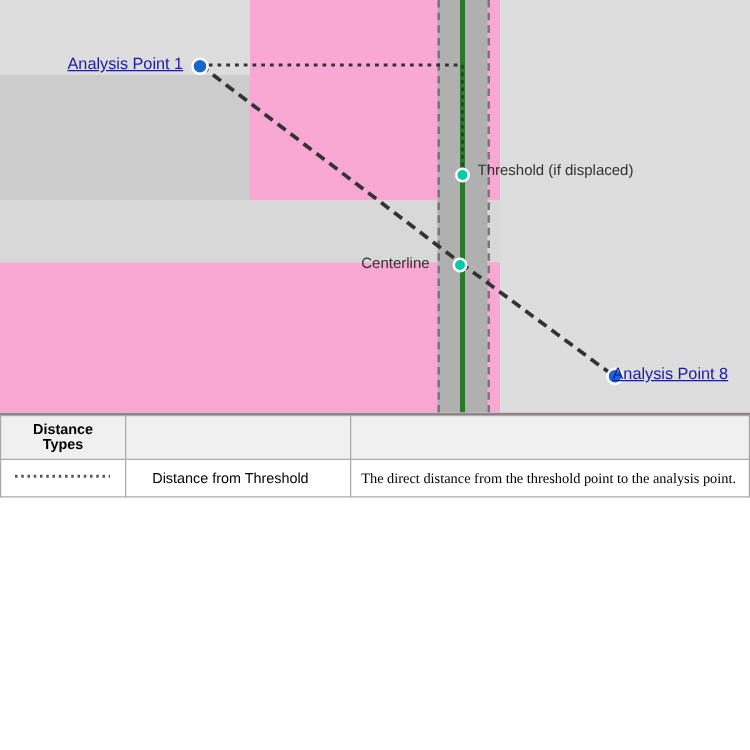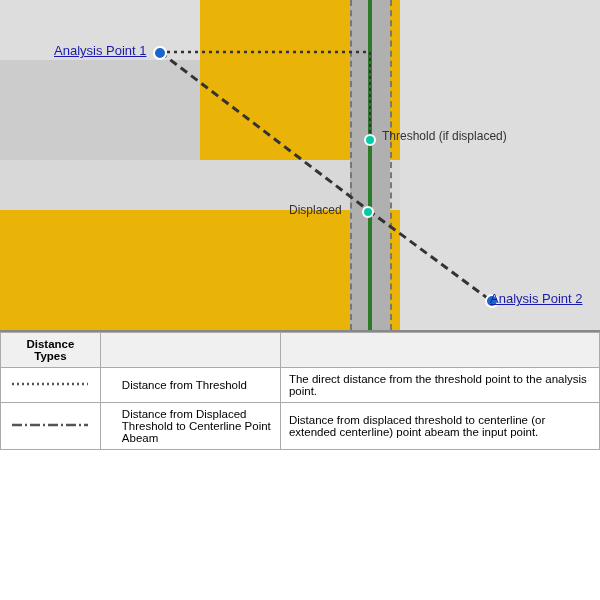--- a/index.html
+++ b/index.html
@@ -10,21 +10,21 @@
       font-size: 12px;
       overflow: hidden;
       background: #fff;
     }
 
     
     #map-section {
       position: relative;
       width: 600px;
       height: 330px;
-      background: #eab308;
+      background: #f9a8d4;
       overflow: hidden;
     }
 
     
     .road-horizontal {
       position: absolute;
       background: #d0d0d0;
     }
 
     
@@ -129,21 +129,21 @@
     }
 
     td {
       padding: 5px 8px;
       border: 1px solid #aaa;
       vertical-align: middle;
     }
 
     .col-icon { width: 90px; text-align: center; }
     .col-name { width: 175px; padding-left: 21px; }
-    .col-desc { width: 310px; }
+    .col-desc { width: 310px; font-family: Liberation Serif, serif; }
 
     svg.line-icon {
       width: 80px;
       height: 16px;
     }
   </style>
 </head>
 <body>
 
 <div id="map-section">
@@ -170,27 +170,27 @@
 
     <line x1="160" y1="52" x2="370" y2="52" stroke="#333" stroke-width="2.5" stroke-dasharray="3,4"></line>
 
     <line x1="370" y1="52" x2="370" y2="140" stroke="#333" stroke-width="2" stroke-dasharray="3,3"></line>
   </svg>
 
   <div class="ap-dot" style="left:153px;top:46px;"></div>
   <div class="ap-label" style="left:54px;top:43px;">Analysis Point 1</div>
 
   <div class="ap-dot" style="left:485px;top:294px;"></div>
-  <div class="ap-label" style="left:490px;top:291px;">Analysis Point 2</div>
+  <div class="ap-label" style="left:490px;top:291px;">Analysis Point 8</div>
 
   <div class="threshold-dot" style="left:364px;top:134px;"></div>
   <div class="threshold-label" style="left:382px;top:129px;">Threshold (if displaced)</div>
 
   <div class="threshold-dot" style="left:362px;top:206px;"></div>
-  <div class="threshold-label" style="left:289px;top:203px;">Displaced</div>
+  <div class="threshold-label" style="left:289px;top:203px;">Centerline</div>
 
 </div>
 
 <div id="table-section">
   <table>
     <thead>
       <tr>
         <th class="col-icon" colspan="1">Distance Types</th>
         <th class="col-name"></th>
         <th class="col-desc"></th>
@@ -203,25 +203,16 @@
           <svg class="line-icon" viewBox="0 0 80 16">
             <line x1="2" y1="8" x2="78" y2="8" stroke="#555" stroke-width="2.5" stroke-dasharray="2,3"></line>
           </svg>
         </td>
         <td class="col-name">Distance from Threshold</td>
         <td class="col-desc">The direct distance from the threshold point to the analysis point.</td>
       </tr>
 
 
 
-      <tr>
-        <td class="col-icon">
-          <svg class="line-icon" viewBox="0 0 80 16">
-            <line x1="2" y1="8" x2="78" y2="8" stroke="#555" stroke-width="2.5" stroke-dasharray="10,3,2,3"></line>
-          </svg>
-        </td>
-        <td class="col-name">Distance from Displaced Threshold to Centerline Point Abeam</td>
-        <td class="col-desc">Distance from displaced threshold to centerline (or extended centerline) point abeam the input point.</td>
-      </tr>
 
     </tbody>
   </table>
 </div>
 
 </body></html>

